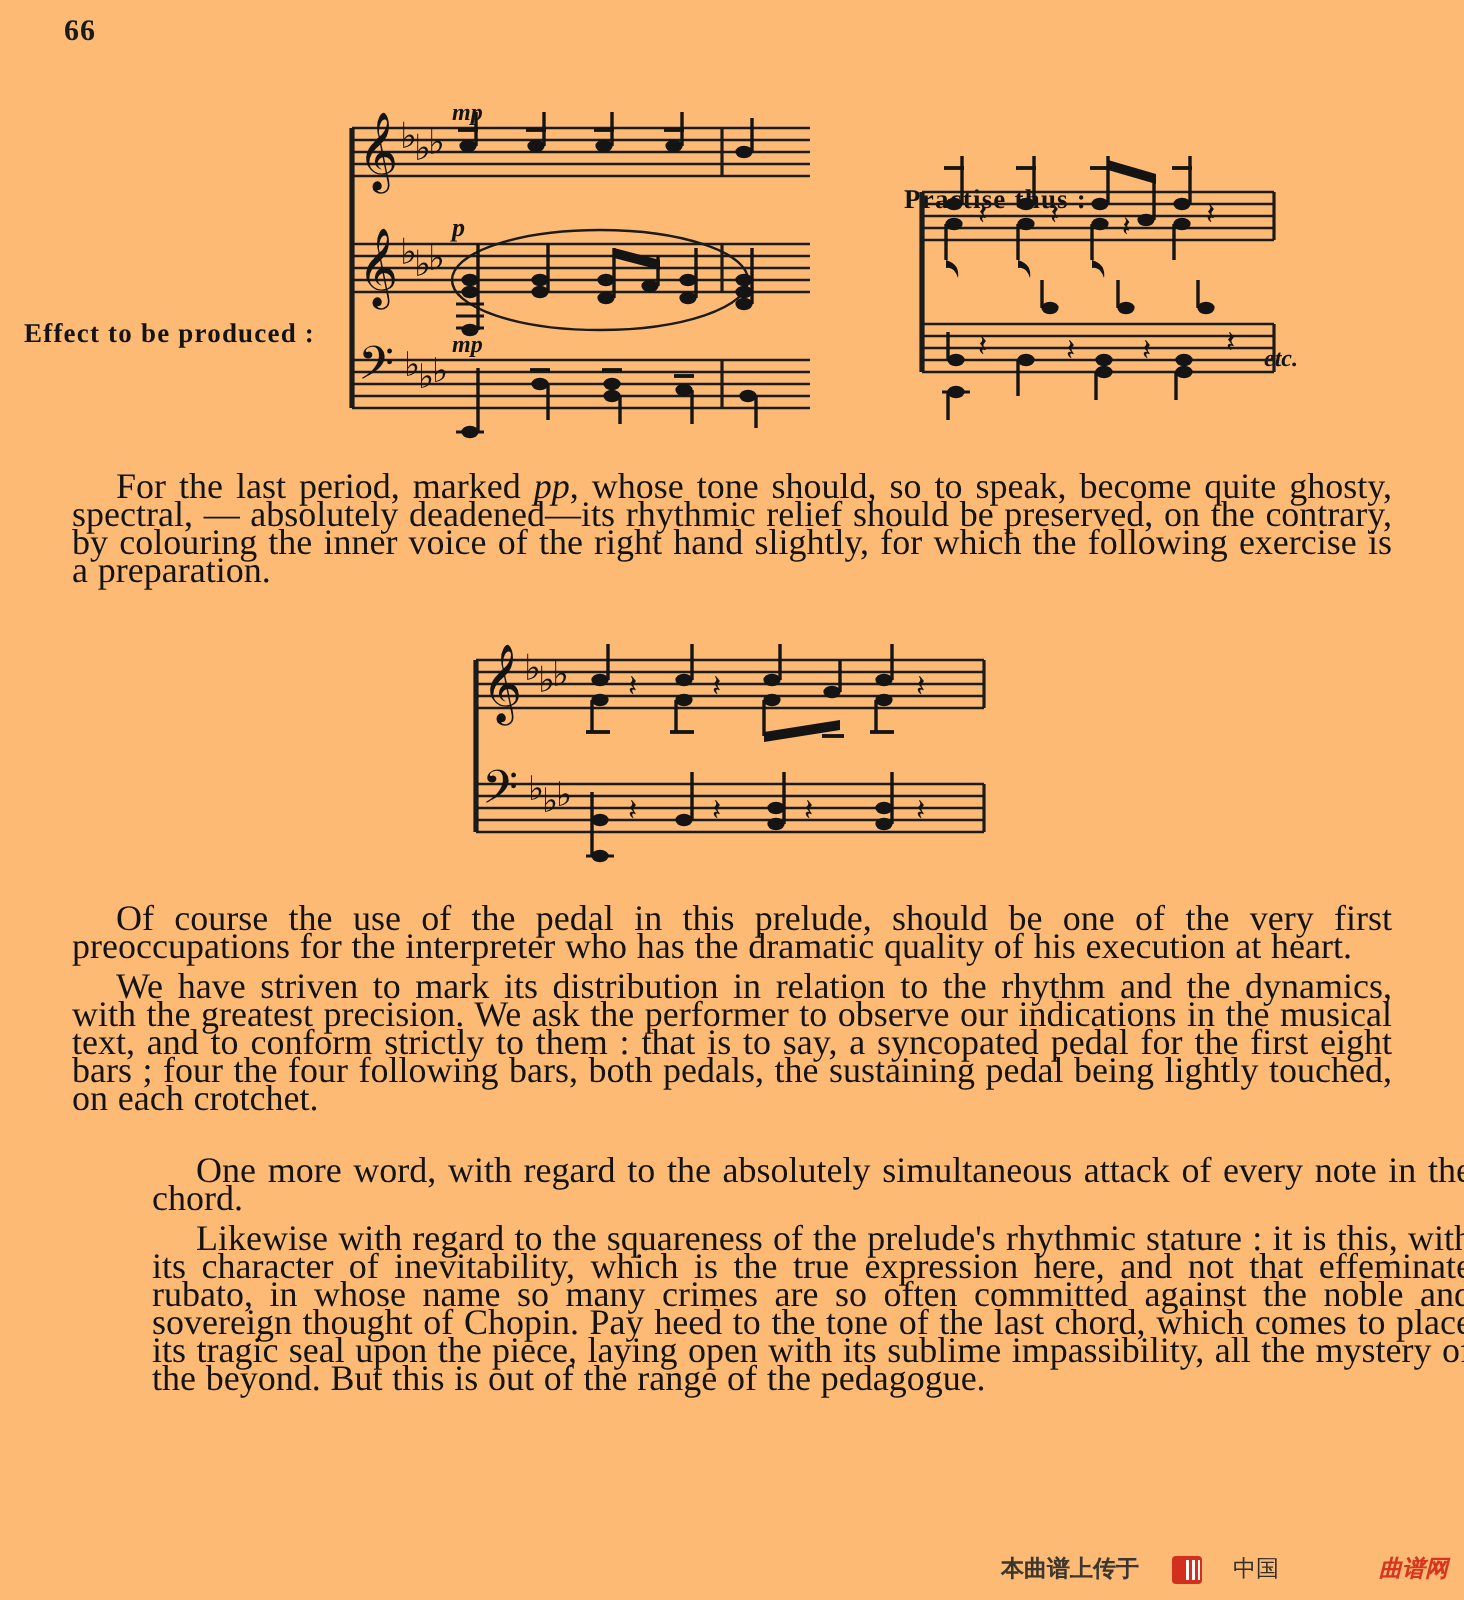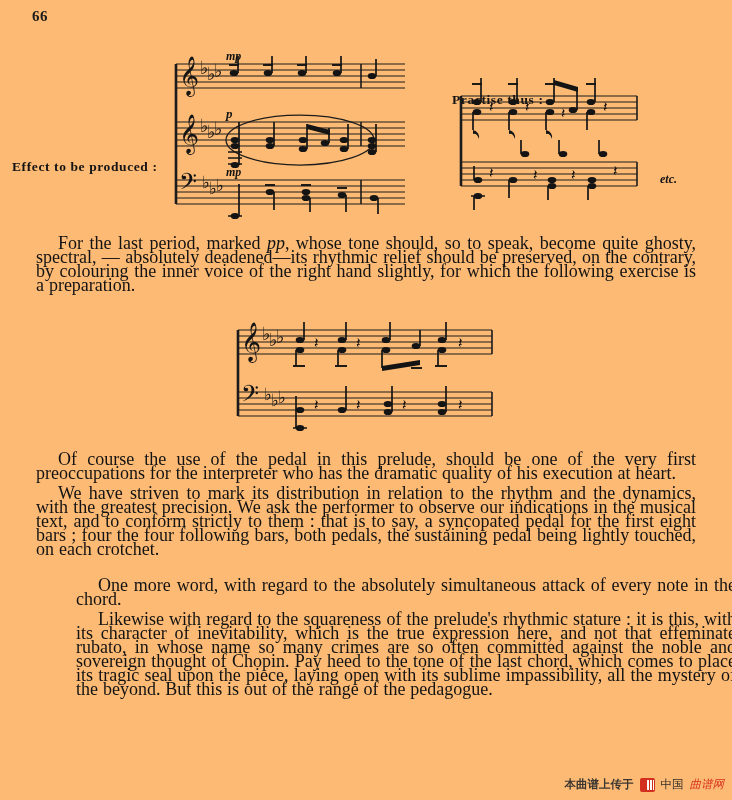--- a/index.html
+++ b/index.html
@@ -48,21 +48,21 @@
     font-size: 13.5px;
     font-weight: bold;
     letter-spacing: 0.6px;
     color: #141414;
     white-space: nowrap;
   }
   #label-effect   { left: 12px;  top: 115px; }
   #label-practise { left: 452px; top: 48px; }
   #label-etc {
     position: absolute;
-    left: 660px;
+    left: 632px;
     top: 128px;
     font-size: 12px;
     font-style: italic;
     font-weight: bold;
     color: #141414;
   }
 
   svg.score { display: block; overflow: visible; }
   svg.score .stafflines { stroke: #1b1b1b; stroke-width: 1.15; }
   svg.score .barline    { stroke: #1b1b1b; stroke-width: 1.6; }
@@ -110,21 +110,21 @@
   .prose p + p { margin-top: 6px; }
   .prose em { font-style: italic; }
 
   
   #watermark {
     position: absolute;
     right: 8px;
     bottom: 8px;
     display: flex;
     align-items: center;
-    gap: 6px;
+    gap: 16px;
     font-family: "DejaVu Sans", sans-serif;
     font-size: 11.5px;
     line-height: 1;
     opacity: 0.92;
   }
   #watermark .wm-prefix { color: #2b2b2b; font-weight: bold; }
   #watermark .wm-logo {
     display: inline-block;
     width: 15px; height: 14px;
     background: #cf2418;
@@ -136,21 +136,21 @@
     position: absolute;
     right: 1px; top: 2px;
     width: 7px; height: 10px;
     background:
       linear-gradient(to right,
         #ffffff 0 1.5px, transparent 1.5px 3px,
         #ffffff 3px 4.5px, transparent 4.5px 6px,
         #ffffff 6px 7px);
   }
   #watermark .wm-cn   { color: #222222; font-weight: normal; }
-  #watermark .wm-site { color: #d42a18; font-weight: normal; font-style: italic; }
+  #watermark .wm-site { color: #d42a18; font-weight: bold; font-style: italic; margin-left: 34px; }
 </style>
 </head>
 <body>
 
 <div class="page">
 
   <div class="page-number">66</div>
 
   <div class="music-block" id="music-top">
 

